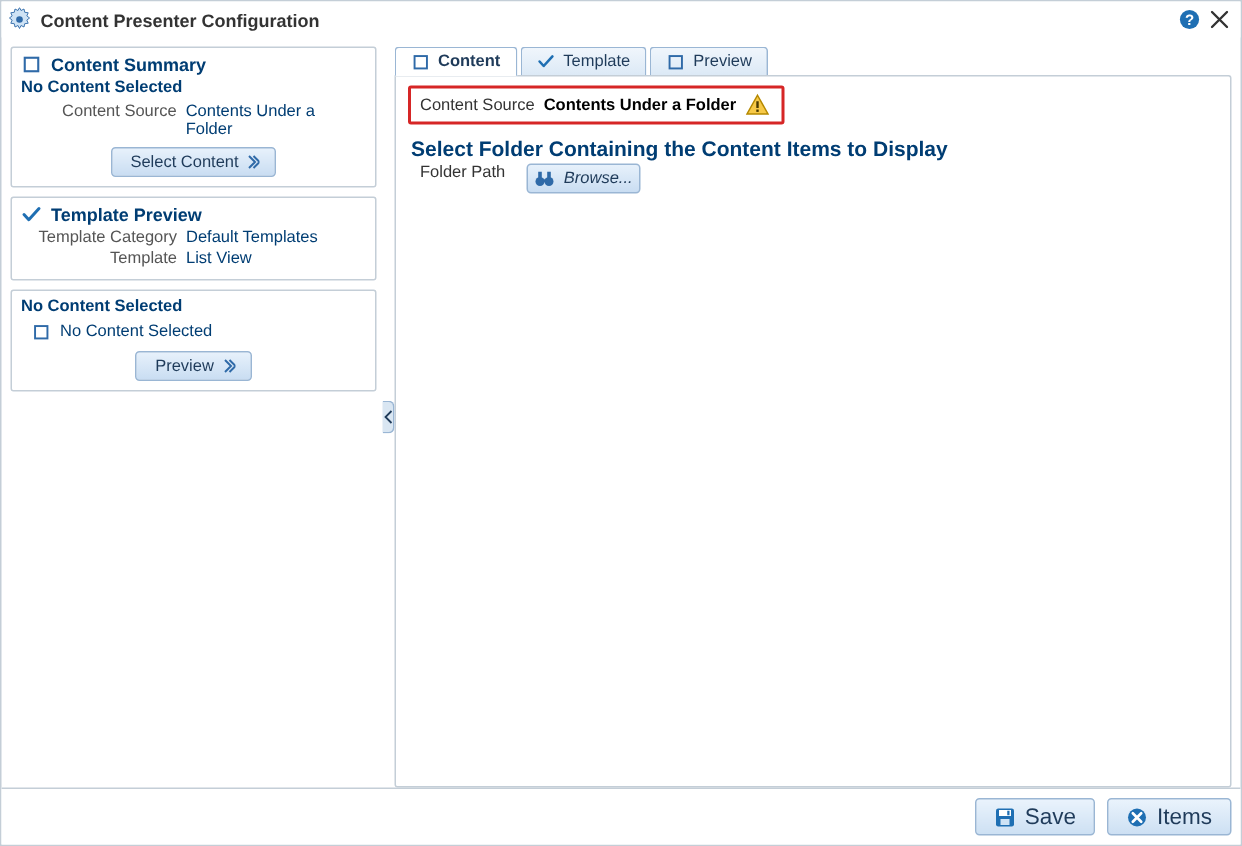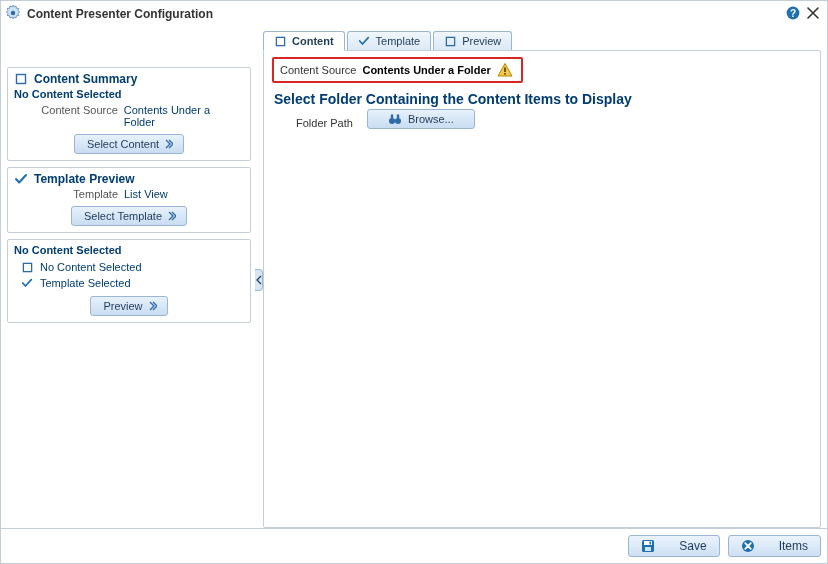--- a/index.html
+++ b/index.html
@@ -38,21 +38,20 @@
     gap: 0;
     min-height: 0;
   }
   .sidebar {
     width: 248px;
     flex: 0 0 248px;
     display: flex;
     flex-direction: column;
     gap: 6px;
     padding-right: 4px;
-    margin-top: 36px;
   }
   .panel {
     border: 1px solid #c4ced7;
     border-radius: 2px;
     background: #fff;
     padding: 4px 6px 6px 6px;
   }
   .panel-header {
     display: flex;
     align-items: center;
@@ -154,55 +153,56 @@
   }
   .cs-row .lbl { color: #333; }
   .cs-row .val { color: #000; font-weight: bold; }
   .cs-row .warn { width: 16px; height: 16px; display: inline-flex; align-items: center; justify-content: center; }
   .section-title {
     color: #003d73;
     font-weight: bold;
     font-size: 14px;
     margin: 4px 0 2px 2px;
   }
-  .field-row { display: flex; align-items: flex-end; gap: 14px; margin-left: 24px; }
+  .field-row { display: flex; align-items: flex-start; gap: 14px; margin-left: 8px; }
   .field-row .fl { color: #333; }
   .browse-btn {
     background: linear-gradient(#e7f1fb, #c9ddf2);
     border: 1px solid #9ab6d4;
     border-radius: 3px;
     color: #1f3b5a;
-    padding: 3px 20px;
+    padding: 3px 4px;
     font-size: 11px;
     cursor: pointer;
     display: inline-flex;
     align-items: center;
     gap: 6px;
+    font-style: italic;
   }
   .browse-btn .ic { width: 14px; height: 12px; display: inline-flex; align-items: center; justify-content: center; }
 
   .footer {
     border-top: 1px solid #c4ced7;
     padding: 6px;
     display: flex;
     justify-content: flex-end;
     gap: 8px;
     background: #fff;
   }
   .ftr-btn {
     background: linear-gradient(#eaf3fc, #cde0f3);
     border: 1px solid #9ab6d4;
     border-radius: 3px;
     color: #1f3b5a;
     padding: 3px 12px;
-    font-size: 12px;
-    cursor: pointer;
-    display: inline-flex;
-    align-items: center;
-    gap: 24px;
+    font-size: 15px;
+    cursor: pointer;
+    display: inline-flex;
+    align-items: center;
+    gap: 6px;
   }
   .ftr-btn .ic { width: 14px; height: 14px; display: inline-flex; align-items: center; justify-content: center; }
 </style>
 </head>
 <body>
 
 <div class="dialog">
   <div class="titlebar">
     <span class="gear-icon">
       <svg width="16" height="16" viewBox="0 0 16 16">
@@ -260,54 +260,39 @@
       <div class="panel">
         <div class="panel-header">
           <span class="status-icon">
             <svg width="14" height="14" viewBox="0 0 14 14">
                 <path d="M2 7l3.2 3.5L12 3" fill="none" stroke="#1f6fb3" stroke-width="2" stroke-linecap="round" stroke-linejoin="round"></path>
               </svg>
           </span>
           <span class="panel-title">Template Preview</span>
         </div>
         <div class="kv">
+          <span class="k">Template Category</span>
+          <span class="v">Default Templates</span>
+        </div>
+        <div class="kv">
           <span class="k">Template</span>
           <span class="v">List View</span>
-        </div>
-        <div class="panel-actions">
-          <button class="pill-btn">
-            <span>Select Template</span>
-            <span class="chev">
-                <svg width="8" height="10" viewBox="0 0 8 10">
-                  <path d="M1 1l4 4-4 4" fill="none" stroke="#2f6aa8" stroke-width="1.3"></path>
-                  <path d="M4 1l4 4-4 4" fill="none" stroke="#2f6aa8" stroke-width="1.3"></path>
-                </svg>
-              </span>
-          </button>
         </div>
       </div>
 
       <div class="panel">
         <div class="panel-sub">No Content Selected</div>
         <div class="preview-list">
           <div class="row">
             <span class="ic">
                 <svg width="11" height="11" viewBox="0 0 12 12">
                   <rect x="1.5" y="1.5" width="9" height="9" fill="none" stroke="#2f6aa8" stroke-width="1.4"></rect>
                 </svg>
               </span>
             <span>No Content Selected</span>
-          </div>
-          <div class="row">
-            <span class="ic">
-                <svg width="12" height="12" viewBox="0 0 14 14">
-                  <path d="M2 7l3.2 3.5L12 3" fill="none" stroke="#1f6fb3" stroke-width="2" stroke-linecap="round" stroke-linejoin="round"></path>
-                </svg>
-              </span>
-            <span>Template Selected</span>
           </div>
         </div>
         <div class="panel-actions">
           <button class="pill-btn">
             <span>Preview</span>
             <span class="chev">
                 <svg width="8" height="10" viewBox="0 0 8 10">
                   <path d="M1 1l4 4-4 4" fill="none" stroke="#2f6aa8" stroke-width="1.3"></path>
                   <path d="M4 1l4 4-4 4" fill="none" stroke="#2f6aa8" stroke-width="1.3"></path>
                 </svg>

